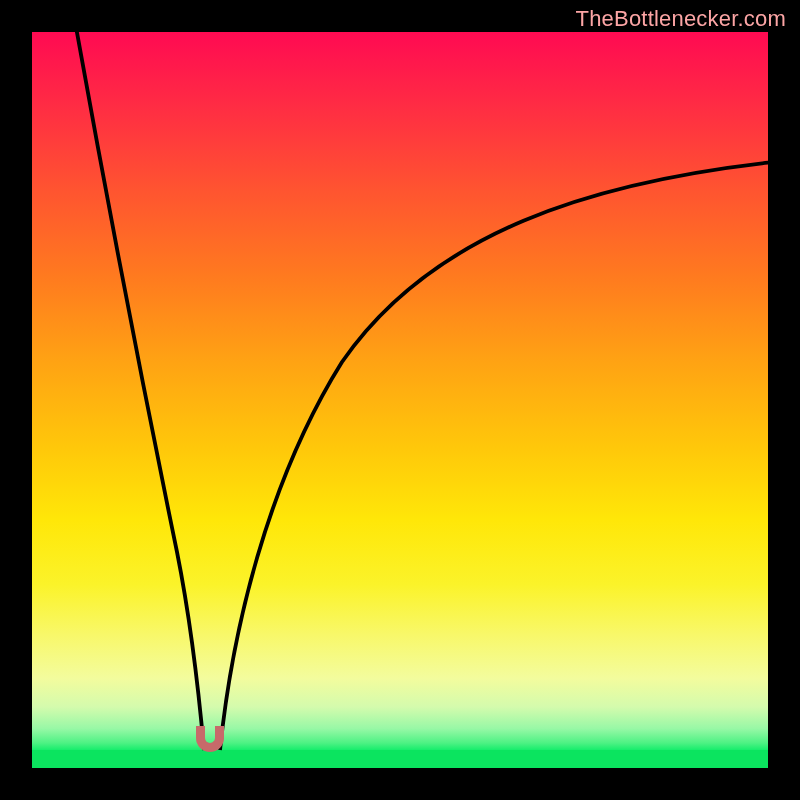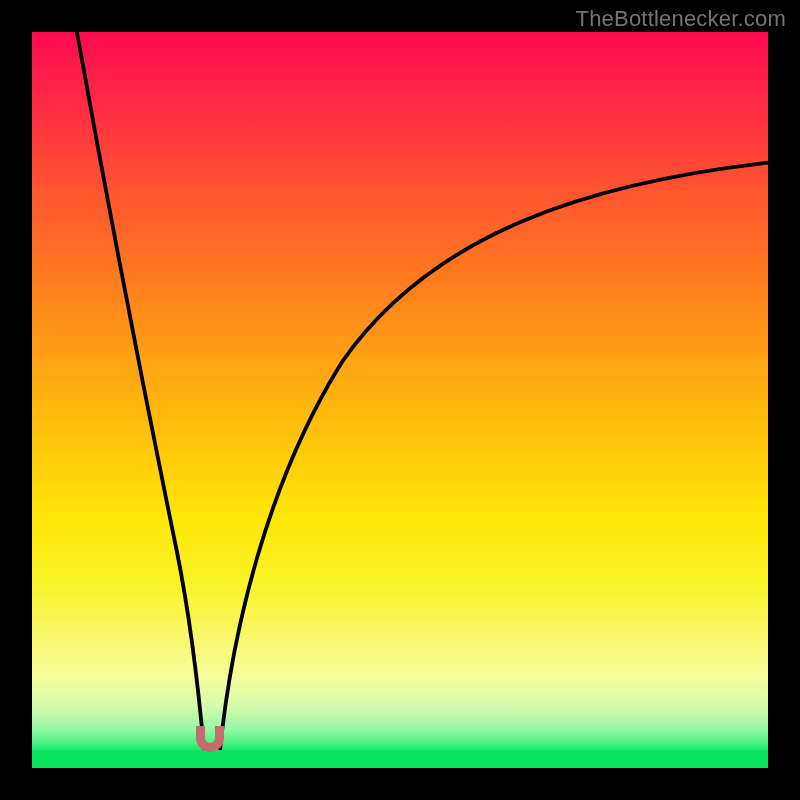--- a/index.html
+++ b/index.html
@@ -59,21 +59,21 @@
     height: 26px;
     border: 9px solid #c76a6a;
     border-top: none;
     border-radius: 0 0 16px 16px;
     box-sizing: border-box;
   }
   .attribution {
     position: absolute;
     top: 6px;
     right: 14px;
-    color: #737373;
+    color: #fca5a5;
     font-size: 22px;
     letter-spacing: 0.2px;
     font-weight: 500;
   }
 </style>
 </head>
 <body>
 
 <div class="attribution">TheBottlenecker.com</div>
 

